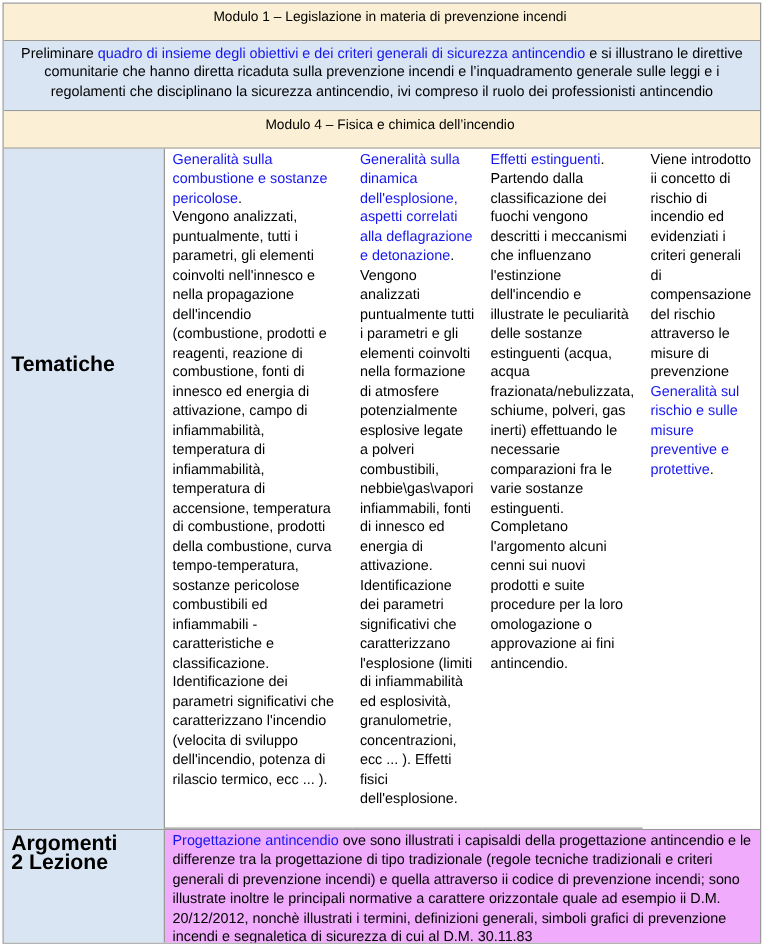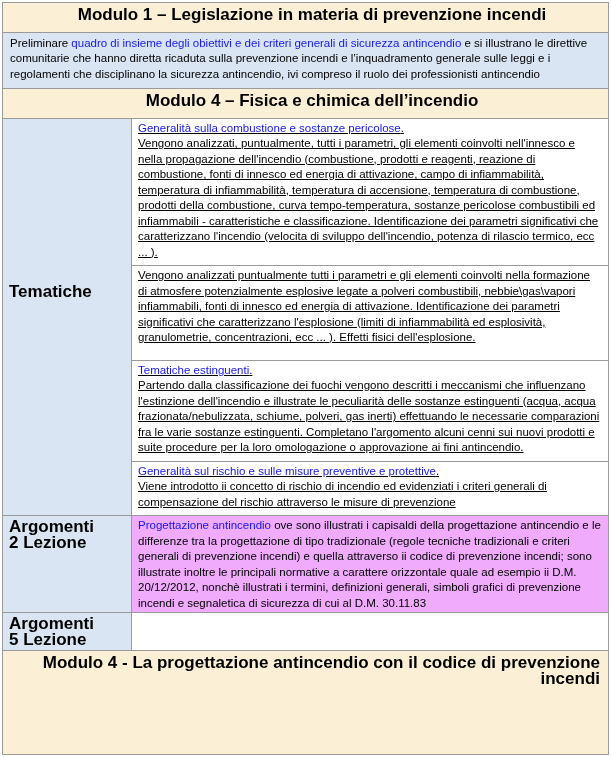--- a/index.html
+++ b/index.html
@@ -24,43 +24,44 @@
     margin: 2px;
     border: 1px solid var(--border);
     display: flex; flex-direction: column;
     overflow: hidden;
     background: #fff;
   }
   .band { border-bottom: 1px solid var(--border); }
   .module-header {
     background: var(--cream);
     text-align: center;
-    font-weight: bold;
-    font-size: 17px;
+    font-weight: normal;
+    font-size: 11px;
     padding: 4px 8px 9px 21px;
   }
   .module-header.left-align { text-align: right; }
   .intro-band {
     background: var(--bluebg);
     padding: 3px 7px 6px 7px;
+    text-align: center;
   }
   .split-row {
     display: grid;
     grid-template-columns: 129px 1fr;
     border-bottom: 1px solid var(--border);
   }
   .label-cell {
     background: var(--bluebg);
     border-right: 1px solid var(--border);
     font-weight: bold;
     font-size: 17px;
     padding: 3px 6px;
   }
   .label-cell.v-offset { padding-top: 165px; }
-  .topics-col { display: flex; flex-direction: column; background: #fff; text-decoration: underline; }
+  .topics-col { display: flex; flex-direction: row; background: #fff; }
   .topic-cell {
     padding: 2px 7px 5px 6px;
     border-bottom: 1px solid var(--border);
   }
   .topic-cell:last-child { border-bottom: none; }
   .topic-cell.pad-extra { padding-bottom: 14px; }
   .text-cell { padding: 2px 7px 1px 6px; background: #f0abfc; }
   .link {
     color: var(--link);
     text-decoration: none;
@@ -90,31 +91,32 @@
       <span>Tematiche</span>
     </div>
     <div class="topics-col">
 
       <div class="topic-cell">
         <div><a class="link">Generalità sulla combustione e sostanze pericolose</a><span>.</span></div>
         <div>Vengono analizzati, puntualmente, tutti i parametri, gli elementi coinvolti nell'innesco e nella propagazione dell'incendio (combustione, prodotti e reagenti, reazione di combustione, fonti di innesco ed energia di attivazione, campo di infiammabilità, temperatura di infiammabilità, temperatura di accensione, temperatura di combustione, prodotti della combustione, curva tempo-temperatura, sostanze pericolose combustibili ed infiammabili - caratteristiche e classificazione. Identificazione dei parametri significativi che caratterizzano l'incendio (velocita di sviluppo dell'incendio, potenza di rilascio termico, ecc ... ).</div>
       </div>
 
       <div class="topic-cell pad-extra">
+        <div><a class="link">Generalità sulla dinamica dell'esplosione, aspetti correlati alla deflagrazione e detonazione</a><span>.</span></div>
         <div>Vengono analizzati puntualmente tutti i parametri e gli elementi coinvolti nella formazione di atmosfere potenzialmente esplosive legate a polveri combustibili, nebbie\gas\vapori infiammabili, fonti di innesco ed energia di attivazione. Identificazione dei parametri significativi che caratterizzano l'esplosione (limiti di infiammabilità ed esplosività, granulometrie, concentrazioni, ecc ... ). Effetti fisici dell'esplosione.</div>
       </div>
 
       <div class="topic-cell">
-        <div><a class="link">Tematiche estinguenti</a><span>.</span></div>
+        <div><a class="link">Effetti estinguenti</a><span>.</span></div>
         <div>Partendo dalla classificazione dei fuochi vengono descritti i meccanismi che influenzano l'estinzione dell'incendio e illustrate le peculiarità delle sostanze estinguenti (acqua, acqua frazionata/nebulizzata, schiume, polveri, gas inerti) effettuando le necessarie comparazioni fra le varie sostanze estinguenti. Completano l'argomento alcuni cenni sui nuovi prodotti e suite procedure per la loro omologazione o approvazione ai fini antincendio.</div>
       </div>
 
       <div class="topic-cell">
+        <div>Viene introdotto ii concetto di rischio di incendio ed evidenziati i criteri generali di compensazione del rischio attraverso le misure di prevenzione</div>
         <div><a class="link">Generalità sul rischio e sulle misure preventive e protettive</a><span>.</span></div>
-        <div>Viene introdotto ii concetto di rischio di incendio ed evidenziati i criteri generali di compensazione del rischio attraverso le misure di prevenzione</div>
       </div>
 
     </div>
   </div>
 
 
   <div class="split-row">
     <div class="label-cell">
       <span>Argomenti</span><br>
       <span>2 Lezione</span>

